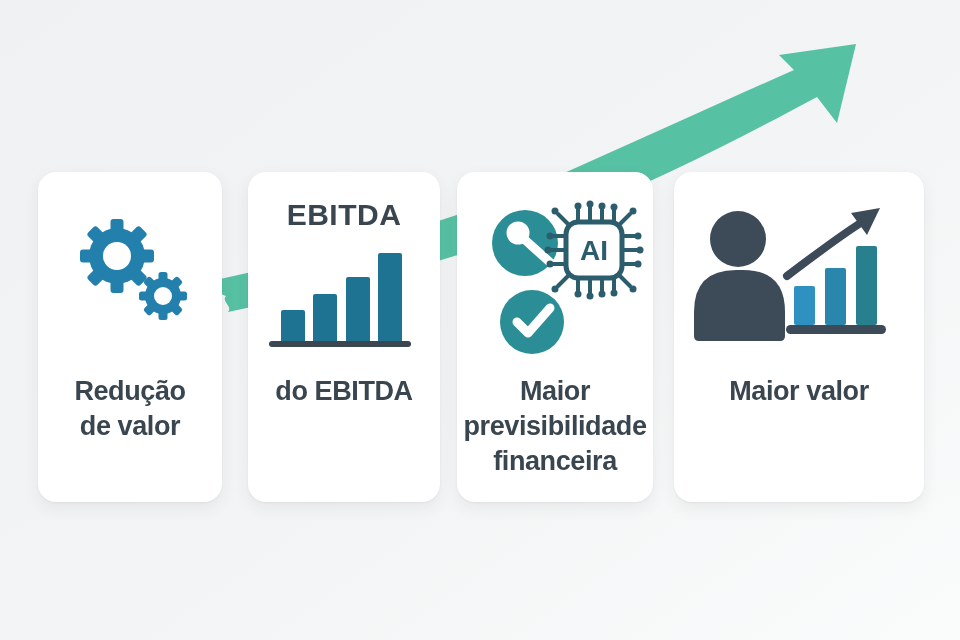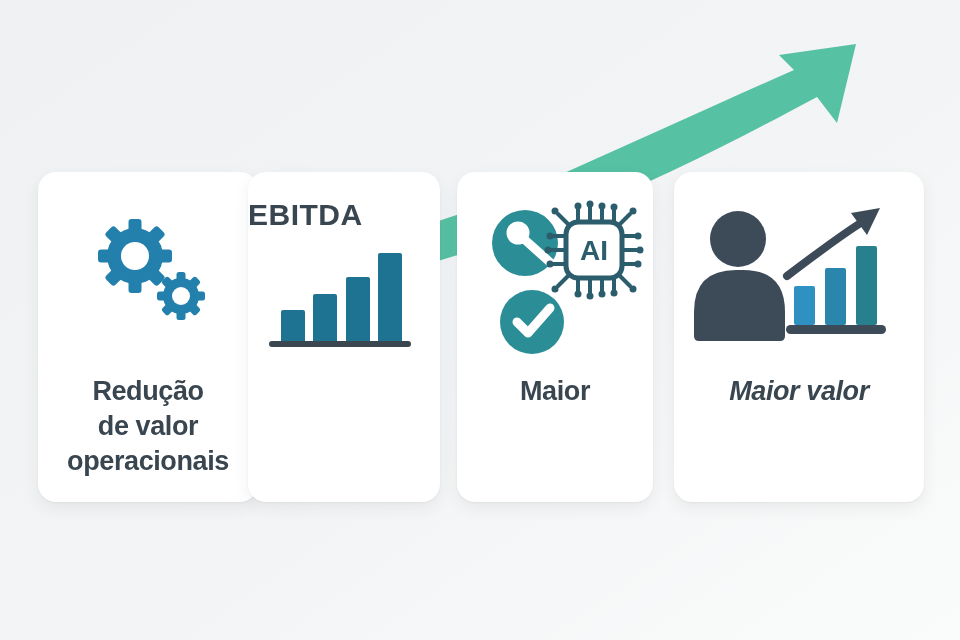--- a/index.html
+++ b/index.html
@@ -7,33 +7,33 @@
     position:relative;width:960px;height:640px;overflow:hidden;
     background:linear-gradient(145deg,#eff1f2 0%,#f3f4f5 55%,#fafbfb 100%);
     font-family:"Liberation Sans", sans-serif;
   }
   .swoosh{position:absolute;left:0;top:0;width:960px;height:640px;z-index:1;}
   .card{
     position:absolute;top:172px;height:330px;background:var(--card,#ffffff);
     border-radius:18px;z-index:2;
     box-shadow:0 1px 2px rgba(40,50,60,.05),0 6px 16px rgba(40,50,60,.07);
   }
-  .card-1{left:38px;width:184px;padding-left:36px;}
+  .card-1{left:38px;width:184px;}
   .card-2{left:248px;width:192px;}
   .card-3{left:457px;width:196px;}
-  .card-4{left:674px;width:250px;font-style:italic;}
+  .card-4{left:674px;width:250px;}
   .icon-layer{position:absolute;left:0;top:0;width:100%;height:100%;}
   .label{
     position:absolute;left:-10px;right:-10px;top:202px;text-align:center;
     font-size:27px;line-height:35px;font-weight:700;letter-spacing:-0.4px;
     color:var(--ink,#39454f);
   }
   .label span{display:block;white-space:nowrap;}
   .chart-title{
-    position:absolute;left:0;right:0;top:26px;text-align:left;
+    position:absolute;left:0;right:0;top:26px;text-align:center;
     font-size:30px;font-weight:700;letter-spacing:0.5px;color:var(--ink,#39454f);
   }
 </style>
 </head>
 <body>
 
 <div class="stage">
 
   <svg class="swoosh" viewBox="0 0 960 640" aria-hidden="true">
     <path fill="var(--green-arrow,#57c1a3)" d="M 211 281
@@ -66,36 +66,36 @@
           <rect x="-4.5" y="-24" width="9" height="48" rx="2.5" transform="rotate(90)"></rect>
           <rect x="-4.5" y="-24" width="9" height="48" rx="2.5" transform="rotate(135)"></rect>
           <circle r="18"></circle>
           <circle r="9" fill="var(--card,#ffffff)"></circle>
         </g>
       </g>
     </svg>
     <div class="label">
       <span>Redução</span>
       <span>de valor</span>
-      <span>operacionais</span>
     </div>
   </div>
 
   <div class="card card-2">
     <div class="chart-title">EBITDA</div>
     <svg class="icon-layer" viewBox="0 0 192 330" aria-hidden="true">
       <g fill="var(--bar-teal,#1f7392)">
         <rect x="33" y="138" width="24" height="33" rx="2"></rect>
         <rect x="65" y="122" width="24" height="49" rx="2"></rect>
         <rect x="98" y="105" width="24" height="66" rx="2"></rect>
         <rect x="130" y="81" width="24" height="90" rx="2"></rect>
       </g>
       <rect x="21" y="169" width="142" height="6" rx="3" fill="var(--baseline-slate,#3a4750)"></rect>
     </svg>
     <div class="label">
+      <span>do EBITDA</span>
     </div>
   </div>
 
   <div class="card card-3">
     <svg class="icon-layer" viewBox="0 0 196 330" aria-hidden="true">
 
       <g>
         <circle cx="68" cy="71" r="33" fill="var(--circle-teal,#2b8e96)"></circle>
         <circle cx="61" cy="61" r="11.5" fill="var(--card,#ffffff)"></circle>
         <line x1="67" y1="67" x2="96" y2="93" stroke="var(--card,#ffffff)" stroke-width="9" stroke-linecap="round"></line>
@@ -148,20 +148,22 @@
         <text x="137" y="88" text-anchor="middle" font-family="Liberation Sans, sans-serif" font-size="28" font-weight="bold" fill="var(--chip-teal,#2c5d6d)" stroke="none">AI</text>
       </g>
 
       <g>
         <circle cx="75" cy="150" r="32" fill="var(--circle-teal,#2b8e96)"></circle>
         <polyline points="60,150 71,161 93,136" fill="none" stroke="var(--card,#ffffff)" stroke-width="9" stroke-linecap="round" stroke-linejoin="round"></polyline>
       </g>
     </svg>
     <div class="label">
       <span>Maior</span>
+      <span>previsibilidade</span>
+      <span>financeira</span>
     </div>
   </div>
 
   <div class="card card-4">
     <svg class="icon-layer" viewBox="0 0 250 330" aria-hidden="true">
       <g fill="var(--person-slate,#3d4a58)">
         <circle cx="64" cy="67" r="28"></circle>
         <path d="M 20 164 L 20 140 Q 20 98 62 98 L 69 98 Q 111 98 111 140 L 111 164 Q 111 169 106 169 L 25 169 Q 20 169 20 164 Z"></path>
       </g>
       <g>

